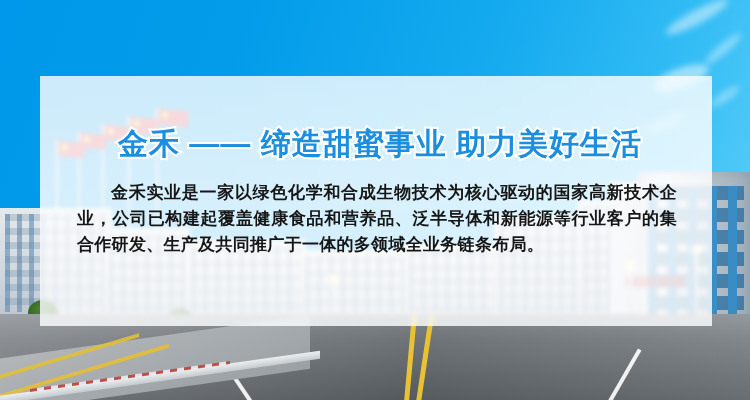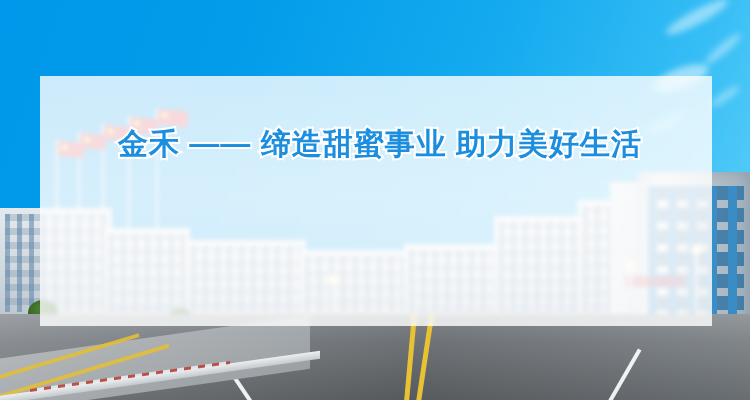--- a/index.html
+++ b/index.html
@@ -326,15 +326,16 @@
   </div>
   <div class="sideroad">
     <div class="sr-mark srm1"></div>
     <div class="sr-mark srm2"></div>
   </div>
   <div class="curb"></div>
   <div class="curb-red"></div>
 
   <div class="card">
     <div class="title">金禾 —— 缔造甜蜜事业 助力美好生活</div>
+    <div class="body-text">金禾实业是一家以绿色化学和合成生物技术为核心驱动的国家高新技术企业，公司已构建起覆盖健康食品和营养品、泛半导体和新能源等行业客户的集合作研发、生产及共同推广于一体的多领域全业务链条布局。</div>
   </div>
 
 </div>
 
 </body></html>

